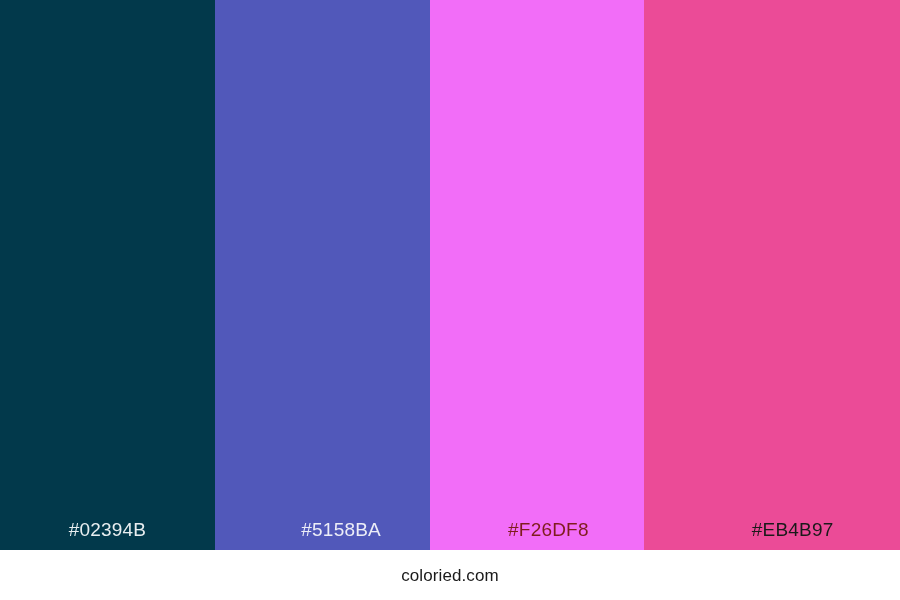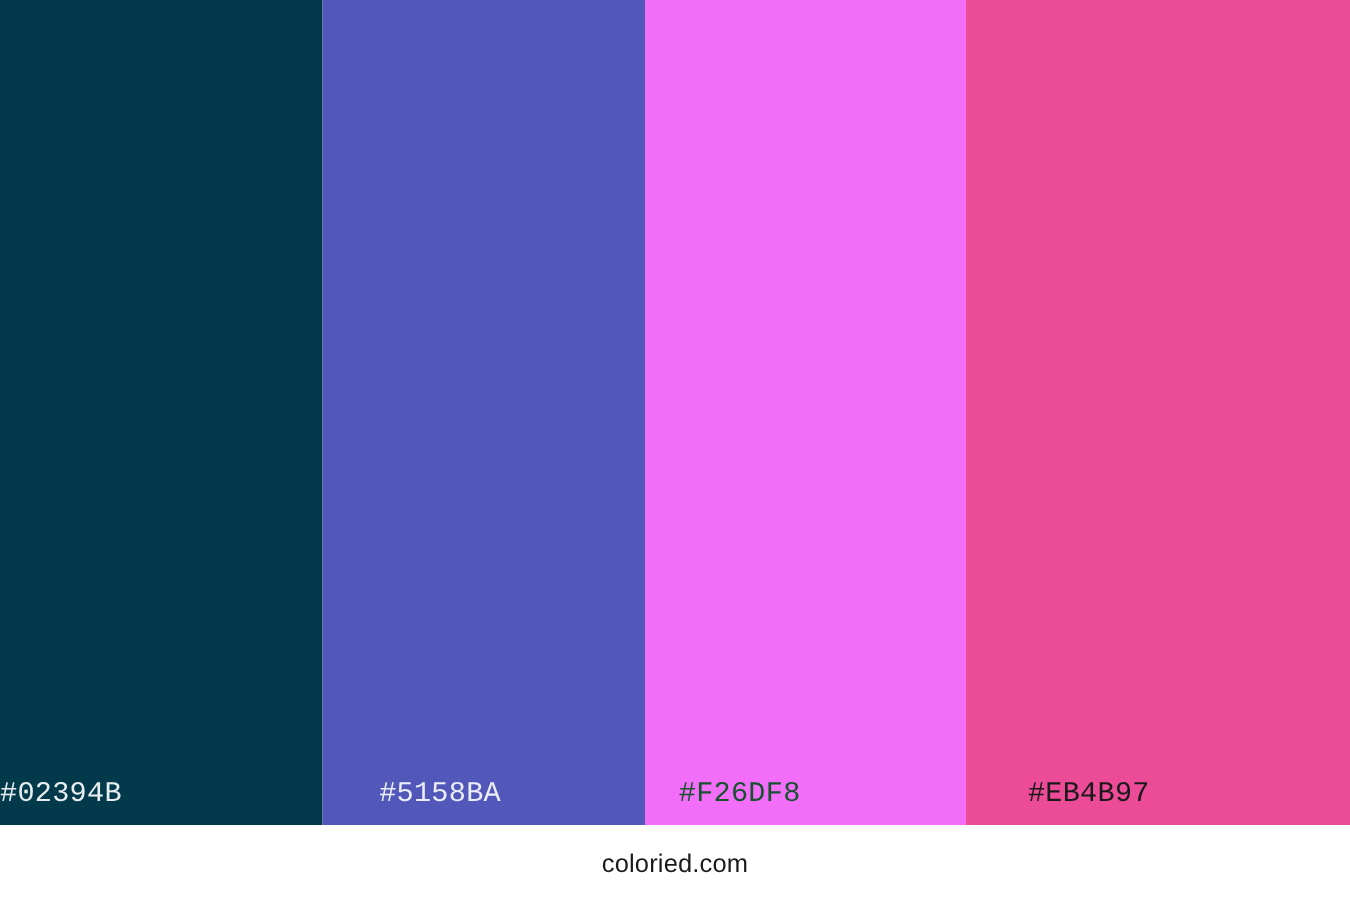--- a/index.html
+++ b/index.html
@@ -31,21 +31,22 @@
     flex: 1 1 0;
     height: 550px;
     position: relative;
     display: flex;
     align-items: flex-end;
     justify-content: center;
   }
   .swatch-label {
     display: block;
     width: 100%;
-    font-family: Liberation Mono, monospace;
+    text-align: center;
+    font-family: Liberation Sans, sans-serif;
     font-size: 19px;
     line-height: 19px;
     letter-spacing: 0.2px;
     padding-bottom: 11px;
     white-space: nowrap;
     user-select: text;
   }
   #footer-bar {
     width: 900px;
     height: 50px;
@@ -72,21 +73,21 @@
     <div class="swatch" style="background-color: rgb(2, 57, 75);">
       <span class="swatch-label" style="color: rgb(232, 238, 240);">#02394B</span>
     </div>
 
 
     <div class="swatch" style="background-color: rgb(81, 88, 186);">
       <span class="swatch-label" style="color: rgb(236, 237, 247); padding-left: 38px;">#5158BA</span>
     </div>
 
     <div class="swatch" style="background-color: rgb(242, 109, 248);">
-      <span class="swatch-label" style="color: #14532d; padding-left: 23px;">#F26DF8</span>
+      <span class="swatch-label" style="color: #7f1d1d; padding-left: 23px;">#F26DF8</span>
     </div>
 
     <div class="swatch" style="background-color: rgb(235, 75, 151); padding-left: 41px;">
       <span class="swatch-label" style="color: rgb(26, 26, 26);">#EB4B97</span>
     </div>
 
   </div>
 
   <div id="footer-bar">
     <span id="site-brand">coloried.com</span>

